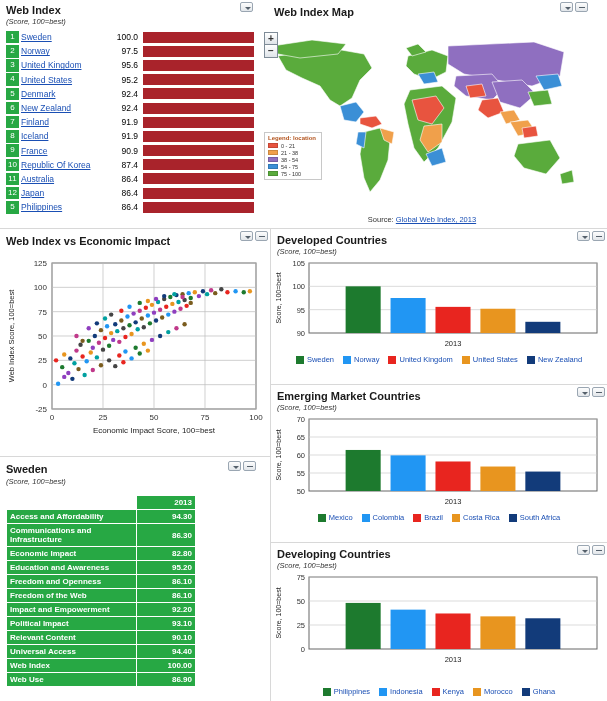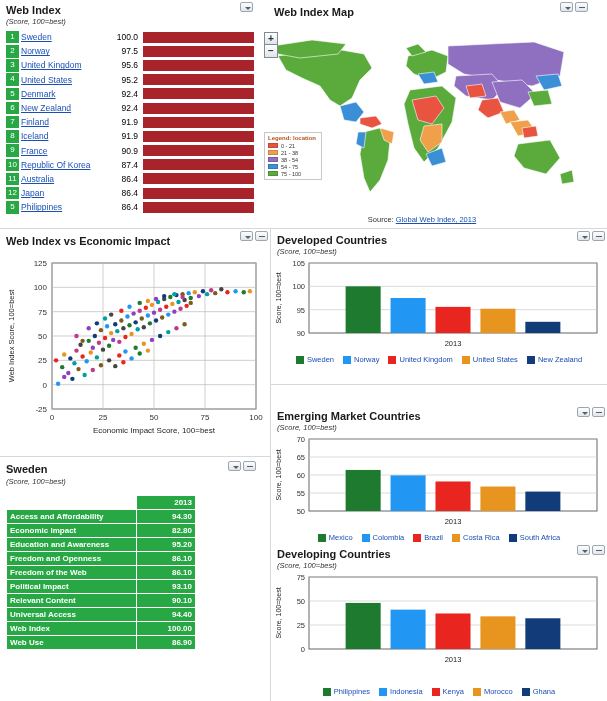--- a/index.html
+++ b/index.html
@@ -95,21 +95,21 @@
     font-size: 8px; padding: 2px 3px; border: 1px solid #ffffff;
   }
   .sw-table thead th { background: #fff; color: #000; font-weight: bold; text-align: right; }
   .sw-table thead th.blank { background: #fff; }
   .sw-table td.lbl { background: #27a844; color: #fff; font-weight: bold; width: 130px; }
   .sw-table td.val { background: #27a844; color: #fff; text-align: right; font-weight: bold; }
   .sw-hdr-val { background: #27a844 !important; color: #fff !important; text-align: right; }
 
   
   #developed { left: 271px; top: 229px; width: 336px; height: 155px; }
-  #emerging  { left: 271px; top: 385px; width: 336px; height: 157px; margin-top: 20px; }
+  #emerging  { left: 271px; top: 385px; width: 336px; height: 157px; }
   #developing{ left: 271px; top: 543px; width: 336px; height: 158px; }
   .legend-row {
     position: absolute; display: flex; justify-content: center; gap: 9px;
     width: 100%; left: 0;
   }
   .legend-item { display: flex; align-items: center; font-size: 7.5px; color: #1a4fb4; }
   .legend-sw { width: 8px; height: 8px; margin-right: 3px; }
   svg { display: block; }
 </style>
 </head>
@@ -488,34 +488,42 @@
         <th class="blank"></th>
         <th class="sw-hdr-val">2013</th>
       </tr>
         </thead>
       <tbody id="sweden-tbody">
           <tr>
             <td class="lbl">Access and  Affordability</td>
             <td class="val">94.30</td>
           </tr>
           <tr>
+            <td class="lbl">Communications and Infrastructure</td>
+            <td class="val">86.30</td>
+          </tr>
+          <tr>
             <td class="lbl">Economic Impact</td>
             <td class="val">82.80</td>
           </tr>
           <tr>
             <td class="lbl">Education and  Awareness</td>
             <td class="val">95.20</td>
           </tr>
           <tr>
             <td class="lbl">Freedom and  Openness</td>
             <td class="val">86.10</td>
           </tr>
           <tr>
             <td class="lbl">Freedom of the Web</td>
             <td class="val">86.10</td>
+          </tr>
+          <tr>
+            <td class="lbl">Impact and  Empowerment</td>
+            <td class="val">92.20</td>
           </tr>
           <tr>
             <td class="lbl">Political Impact</td>
             <td class="val">93.10</td>
           </tr>
           <tr>
             <td class="lbl">Relevant Content</td>
             <td class="val">90.10</td>
           </tr>
           <tr>

